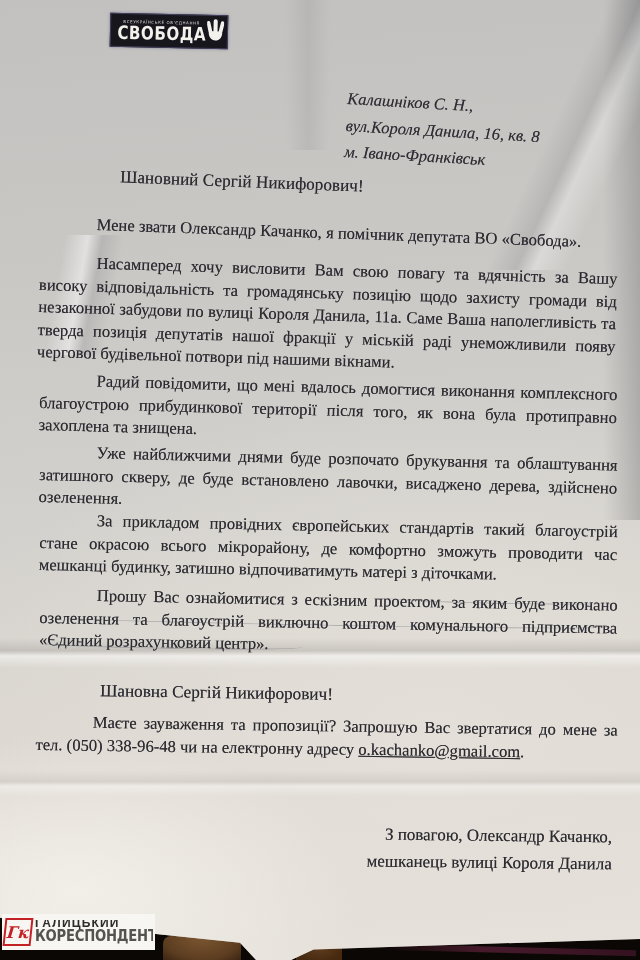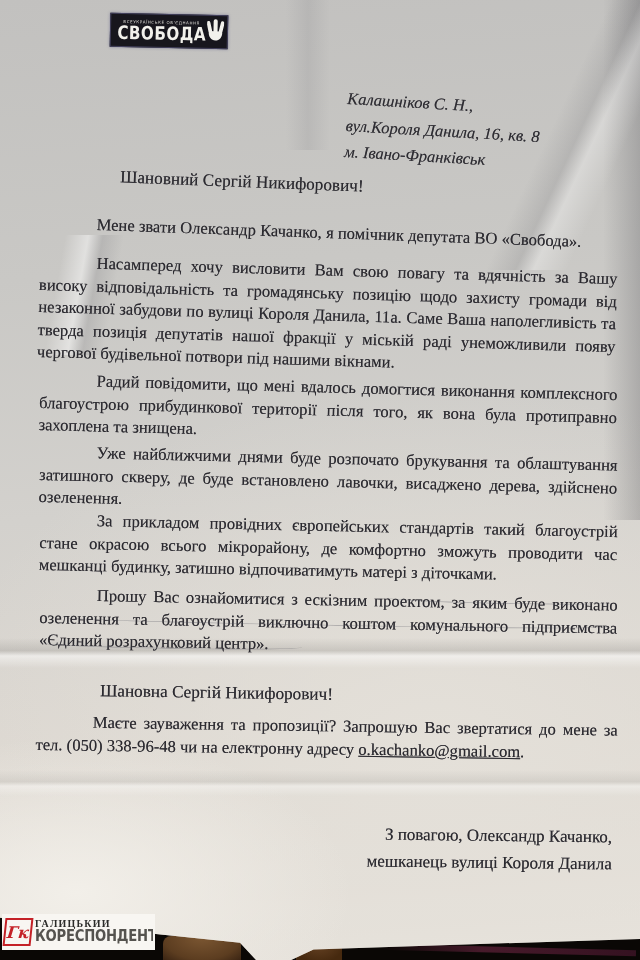--- a/index.html
+++ b/index.html
@@ -88,21 +88,21 @@
     position:absolute;left:2px;top:914px;width:153px;height:36px;z-index:6;
     background:#f8f6f2;display:flex;align-items:center;padding:3px 2px;box-sizing:border-box;
   }
   .wm-square{
     width:28px;height:28px;box-sizing:border-box;border:2.5px solid #c42127;
     color:#c42127;font-family:"DejaVu Serif",serif;font-style:italic;font-weight:bold;
     font-size:16px;display:flex;align-items:center;justify-content:center;flex:none;
     transform:skewX(-6deg);
   }
   .wm-text{margin-left:3px;display:flex;flex-direction:column;overflow:hidden;}
-  .wm-top{font-family:Liberation Serif, serif;font-size:10px;font-weight:bold;
+  .wm-top{font-family:Liberation Sans, sans-serif;font-size:12px;font-weight:bold;
     color:#2b2b29;letter-spacing:1.2px;line-height:7px;}
   .wm-main{font-family:"DejaVu Sans",sans-serif;font-size:16.5px;font-weight:bold;
     color:#55534f;line-height:17px;transform:scaleX(.8);transform-origin:left;
     white-space:nowrap;letter-spacing:-.3px;}
 </style>
 </head>
 <body>
 
 <div class="wood-patch p1"></div>
 <div class="wood-patch p2"></div>

